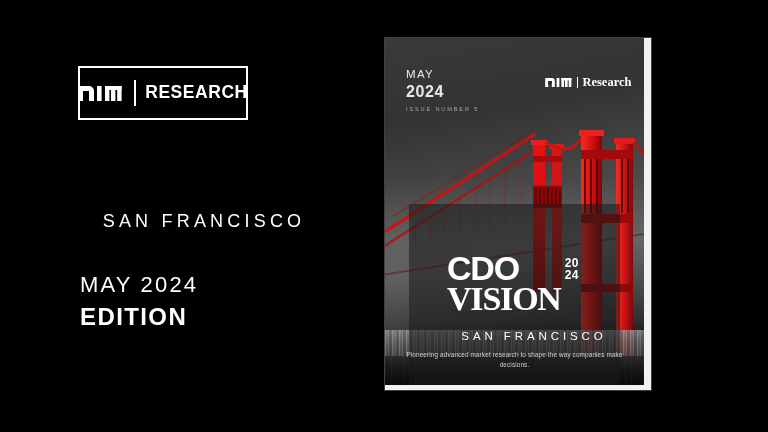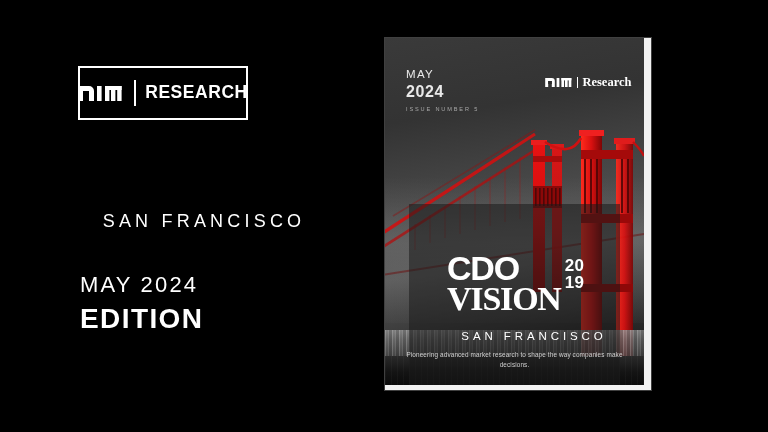--- a/index.html
+++ b/index.html
@@ -23,21 +23,21 @@
   .cdo-vision{position:absolute;left:78px;top:170px;width:252px;
               color:#e8000d;font-size:26px;font-weight:700;letter-spacing:5.0px;
               line-height:1;text-align:center;white-space:nowrap;}
   .san-fran{position:absolute;left:78px;top:212px;width:252px;
             color:#ffffff;font-size:18px;font-weight:400;letter-spacing:4.2px;
             line-height:1;text-align:center;white-space:nowrap;}
 
   .may2024{position:absolute;left:80px;top:274px;color:#fff;
            font-size:22px;font-weight:400;letter-spacing:2.2px;line-height:1;}
   .edition{position:absolute;left:80px;top:305px;color:#fff;
-           font-size:28px;font-weight:700;letter-spacing:1.4px;line-height:1;}
+           font-size:24px;font-weight:700;letter-spacing:1.4px;line-height:1;}
 
   
   .cover-shadow{position:absolute;left:385px;top:38px;width:266px;height:352px;
                 background:#f2f2f2;
                 box-shadow:0 0 0 1px rgba(255,255,255,.25);}
   .cover{position:absolute;left:385px;top:38px;width:259px;height:347px;
          overflow:hidden;background:#2b2b2b;}
 
   
   .sky{position:absolute;inset:0;
@@ -83,21 +83,21 @@
   .c-logo .lword{color:#fff;font-family:"Liberation Serif",serif;
                  font-size:12.5px;font-weight:700;line-height:1;}
 
   
   .t-wrap{position:absolute;left:38px;top:50px;}
   .t-row{display:flex;align-items:flex-start;}
   .t-cdo{color:#fff;font-size:34px;font-weight:700;letter-spacing:-1.2px;
          line-height:.88;font-family:"Liberation Sans",sans-serif;}
   .t-vision{color:#fff;font-size:34px;font-weight:700;letter-spacing:-1.2px;
             line-height:.88;font-family:Liberation Serif, serif;}
-  .t-year{margin-left:4px;margin-top:3px;color:#fff;font-size:17px;
+  .t-year{margin-left:4px;margin-top:3px;color:#fff;font-size:12px;
           font-weight:700;line-height:1.02;letter-spacing:.3px;}
   .t-year span{display:block;}
   .t-sf{margin-top:17px;color:#fff;font-size:11.5px;font-weight:400;
         letter-spacing:3.9px;line-height:1;text-align:center;width:174px;}
 
   .c-tag{position:absolute;left:18px;top:312px;width:223px;color:#cfcfcf;
          font-size:6.4px;font-weight:400;line-height:1.62;text-align:center;
          letter-spacing:.12px;}
 </style>
 </head>
@@ -215,21 +215,21 @@
 
     <div class="panel">
       <div class="t-wrap">
         <div class="t-row">
           <div>
             <div class="t-cdo">CDO</div>
             <div class="t-vision">VISION</div>
           </div>
           <div class="t-year">
             <span>20</span>
-            <span>19</span>
+            <span>24</span>
           </div>
         </div>
         <div class="t-sf">SAN FRANCISCO</div>
       </div>
     </div>
 
     <div class="c-may">
       <span>MAY</span>
       <b>2024</b>
     </div>

